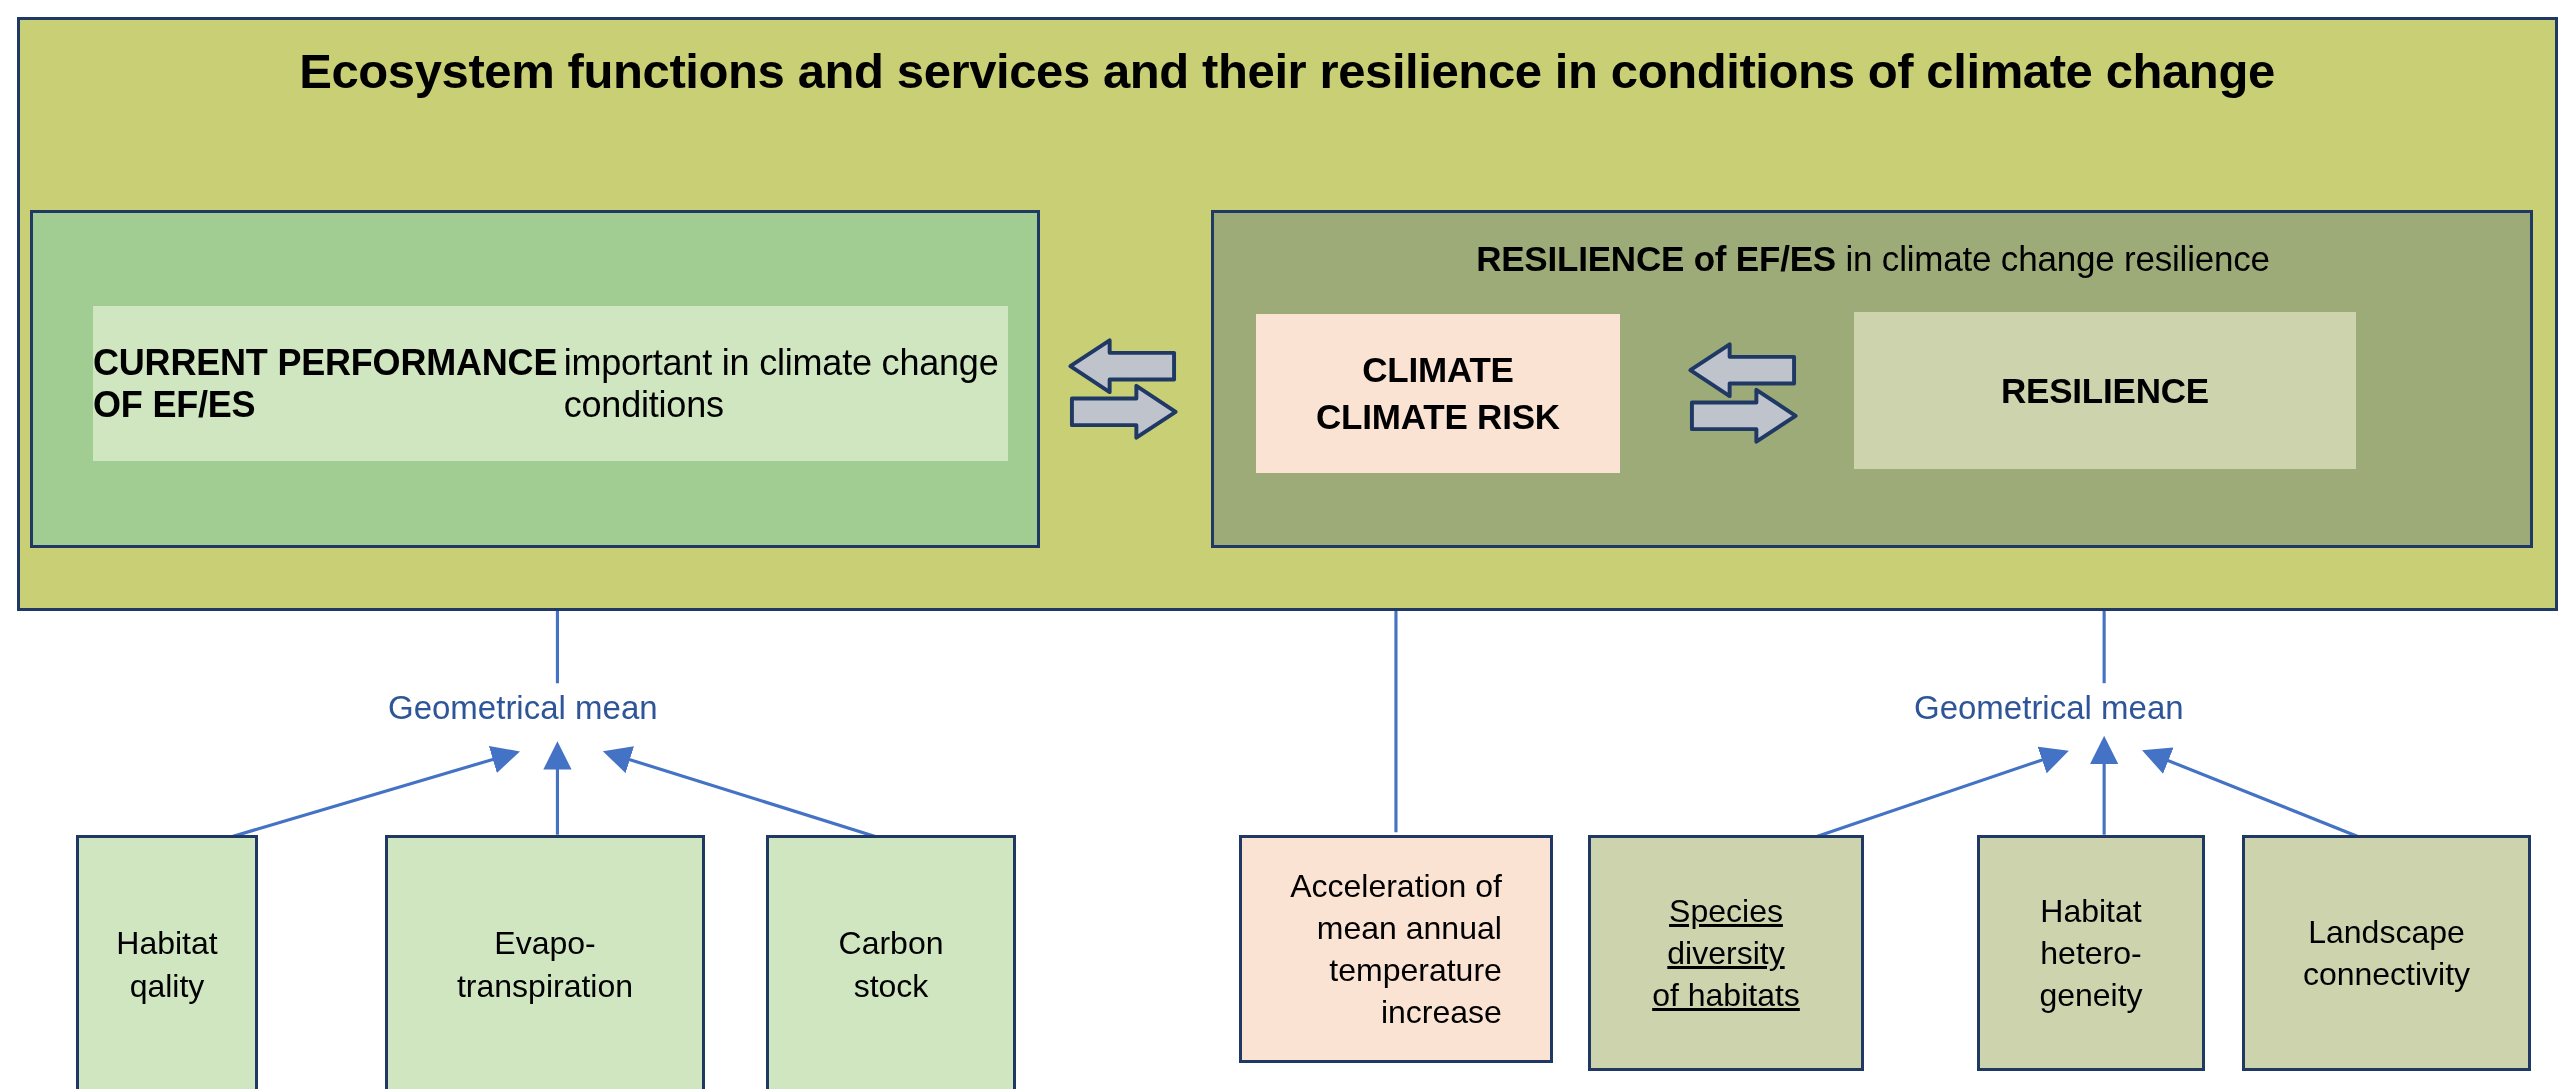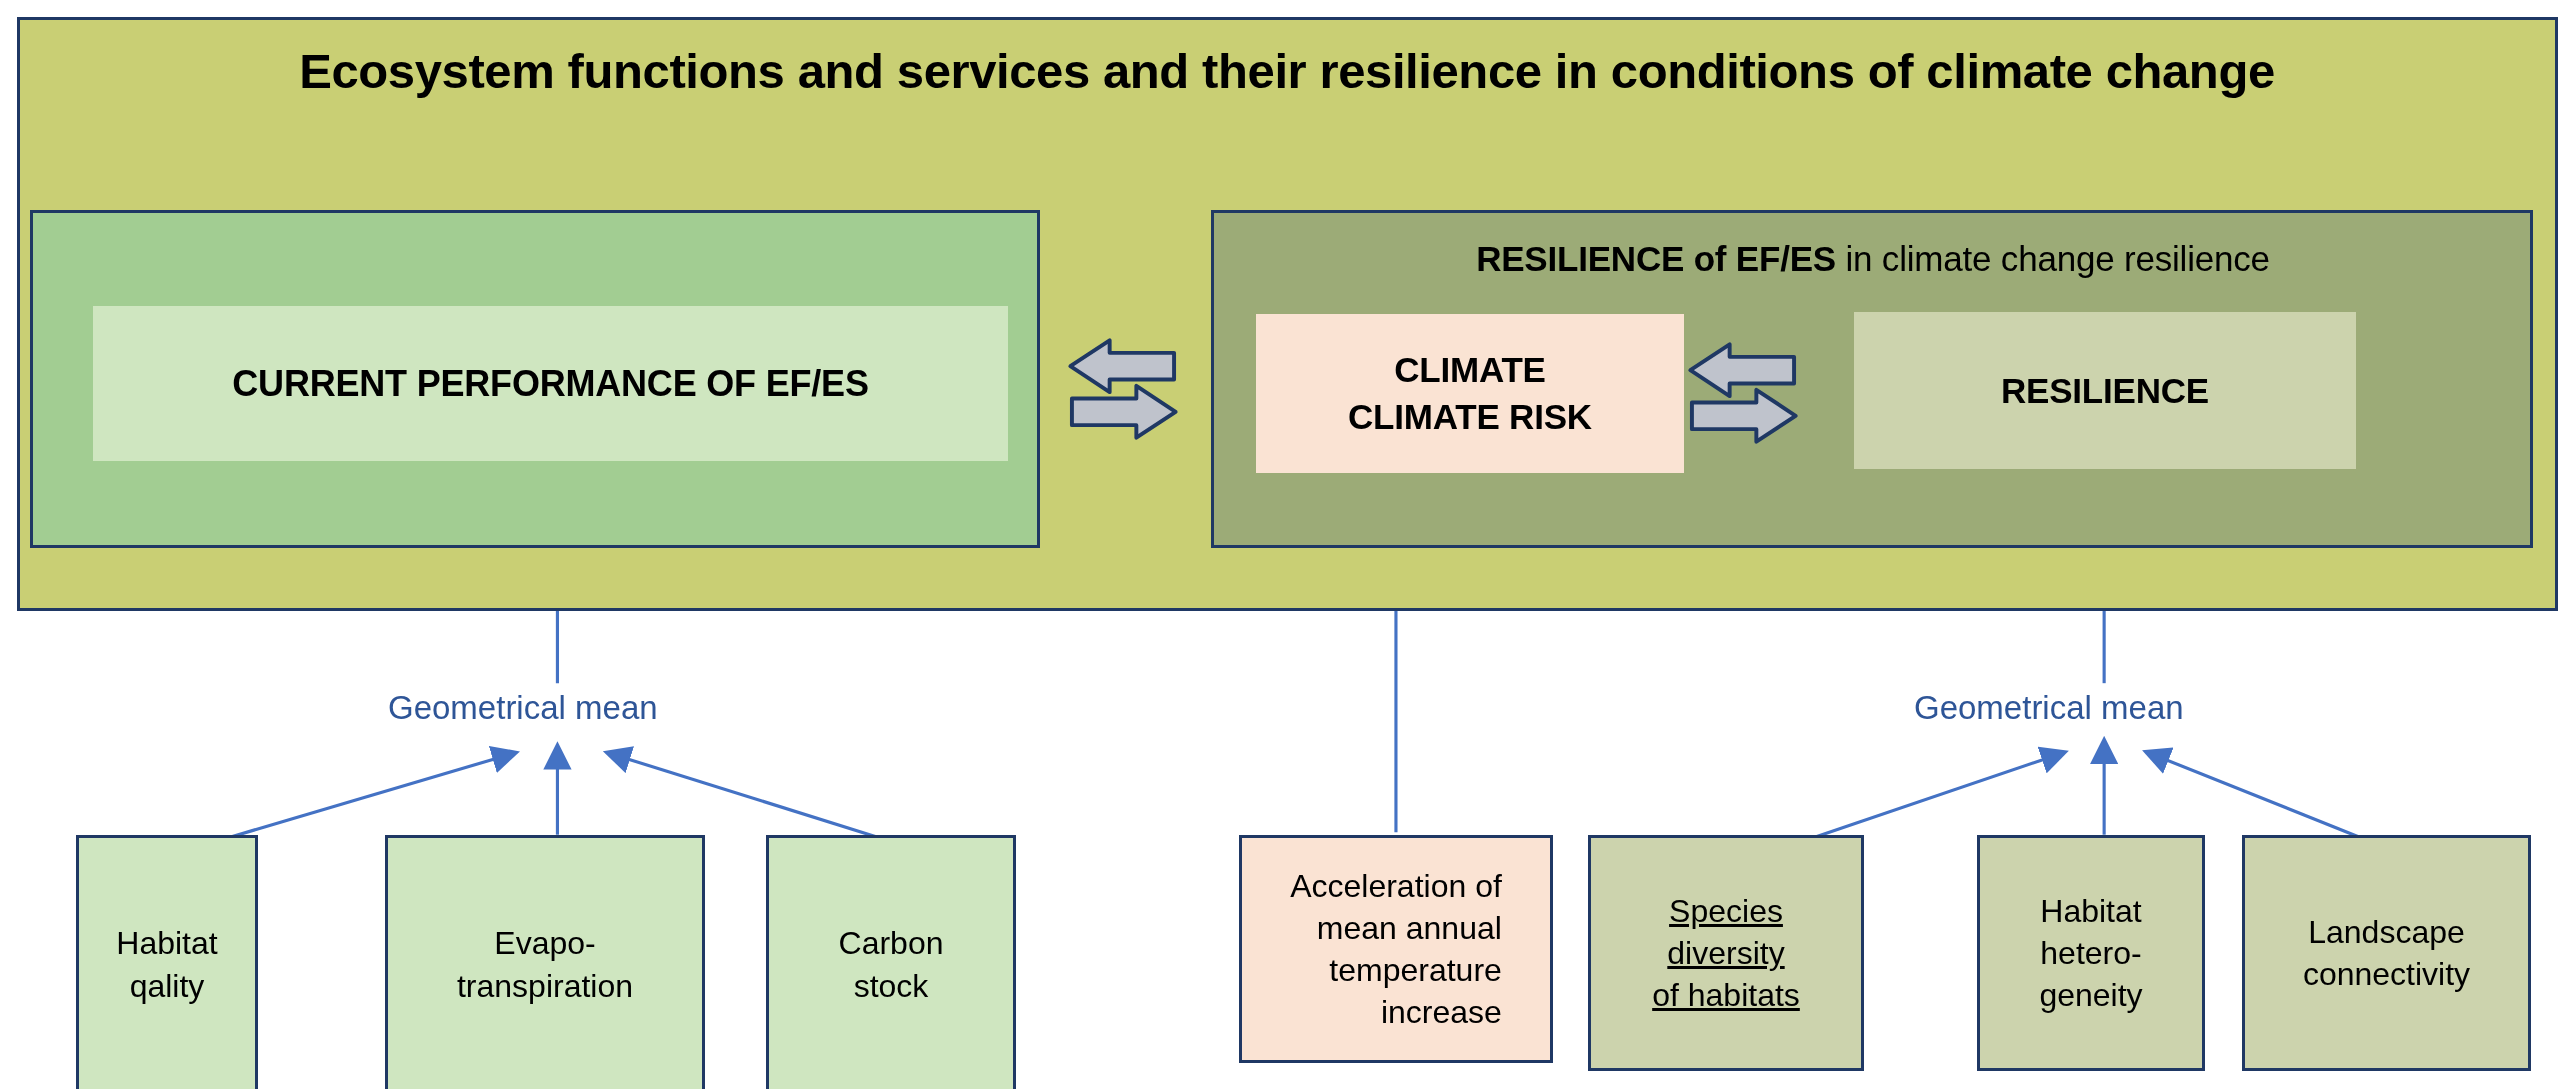--- a/index.html
+++ b/index.html
@@ -36,21 +36,21 @@
     left:1211px;top:210px;width:1322px;height:338px;
     background:#9cab77;border:3.9px solid #1f3864;
   }
   #resilience-heading{
     left:1233px;top:239px;width:1280px;text-align:center;
     font-size:35px;color:#000;letter-spacing:-0.2px;
   }
   #resilience-heading b{font-weight:bold;}
 
   #climate-risk-box{
-    left:1256px;top:314px;width:428px;height:159px;
+    left:1256px;top:314px;width:364px;height:159px;
     background:#fae3d3;display:flex;flex-direction:column;
     align-items:center;justify-content:center;gap:7.9px;
   }
   #climate-risk-box span{font-size:35px;font-weight:bold;color:#000;letter-spacing:-0.2px;}
 
   #resilience-pre-box{
     left:1854px;top:312px;width:502px;height:157px;
     background:#ccd3ad;display:flex;flex-direction:column;
     align-items:center;justify-content:center;gap:7.9px;text-align:right;
   }
@@ -116,20 +116,21 @@
 
 <div class="abs" id="outer-frame">
 </div>
 
 <div class="abs" id="main-title">Ecosystem functions and services and their resilience in conditions of climate change</div>
 
 <div class="abs" id="current-perf-panel"></div>
 
 <div class="abs" id="current-perf-label">
   <span class="t1">CURRENT PERFORMANCE OF EF/ES</span>
+  <span class="t2">important in climate change conditions</span>
 </div>
 
 <div class="abs" id="resilience-panel"></div>
 
 <div class="abs" id="resilience-heading">
   <b>RESILIENCE  of EF/ES</b><span> in climate change resilience</span>
 </div>
 
 <div class="abs" id="climate-risk-box">
   <span>CLIMATE</span>

